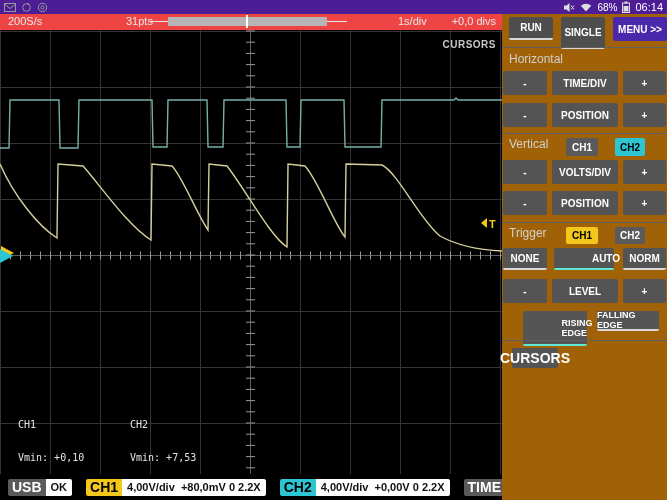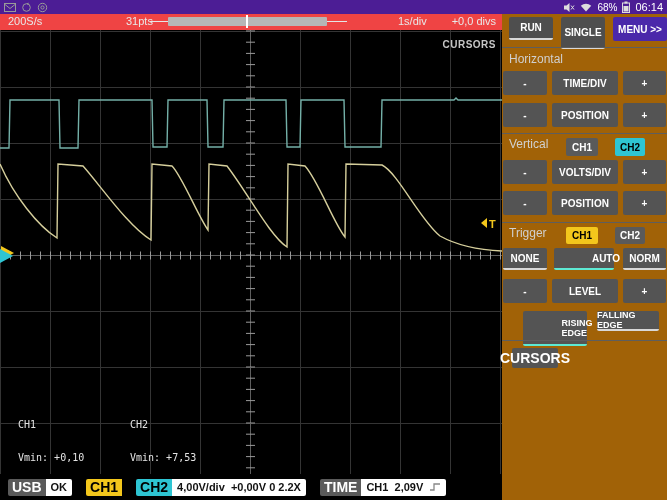--- a/index.html
+++ b/index.html
@@ -257,20 +257,21 @@
     </div>
   </div>
 
   <div class="bottombar">
     <div class="bgroup">
       <span class="badge badge-gray">USB</span>
       <span class="bval">OK</span>
     </div>
     <div class="bgroup">
       <span class="badge badge-ch1">CH1</span>
+      <span class="bval">4,00V/div  +80,0mV 0 2.2X</span>
     </div>
     <div class="bgroup">
       <span class="badge badge-ch2">CH2</span>
       <span class="bval">4,00V/div  +0,00V 0 2.2X</span>
     </div>
     <div class="bgroup">
       <span class="badge badge-gray">TIME</span>
       <span class="bval"><span>CH1  2,09V</span><svg width="12" height="10" style="margin-left:6px">
             <path d="M1,8 H5 V2 H11" fill="none" stroke="#888" stroke-width="1.3"></path>
           </svg></span>

